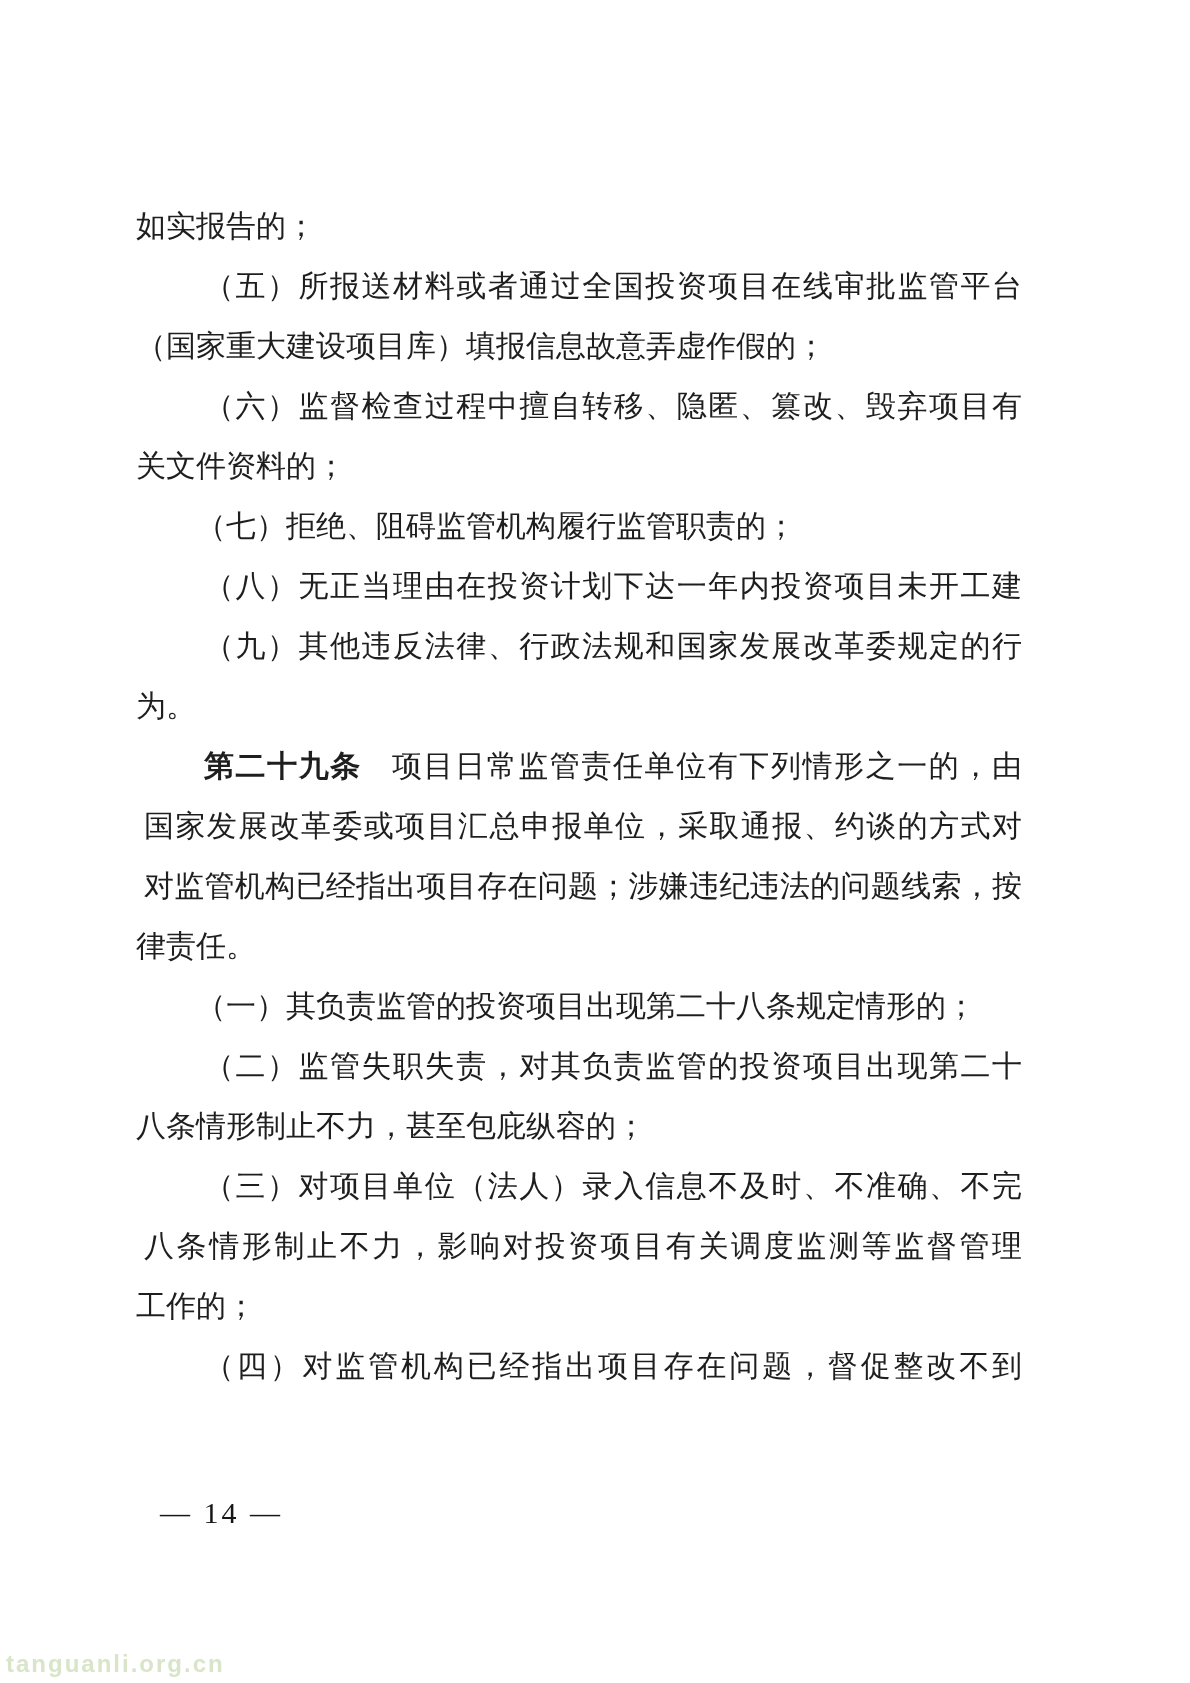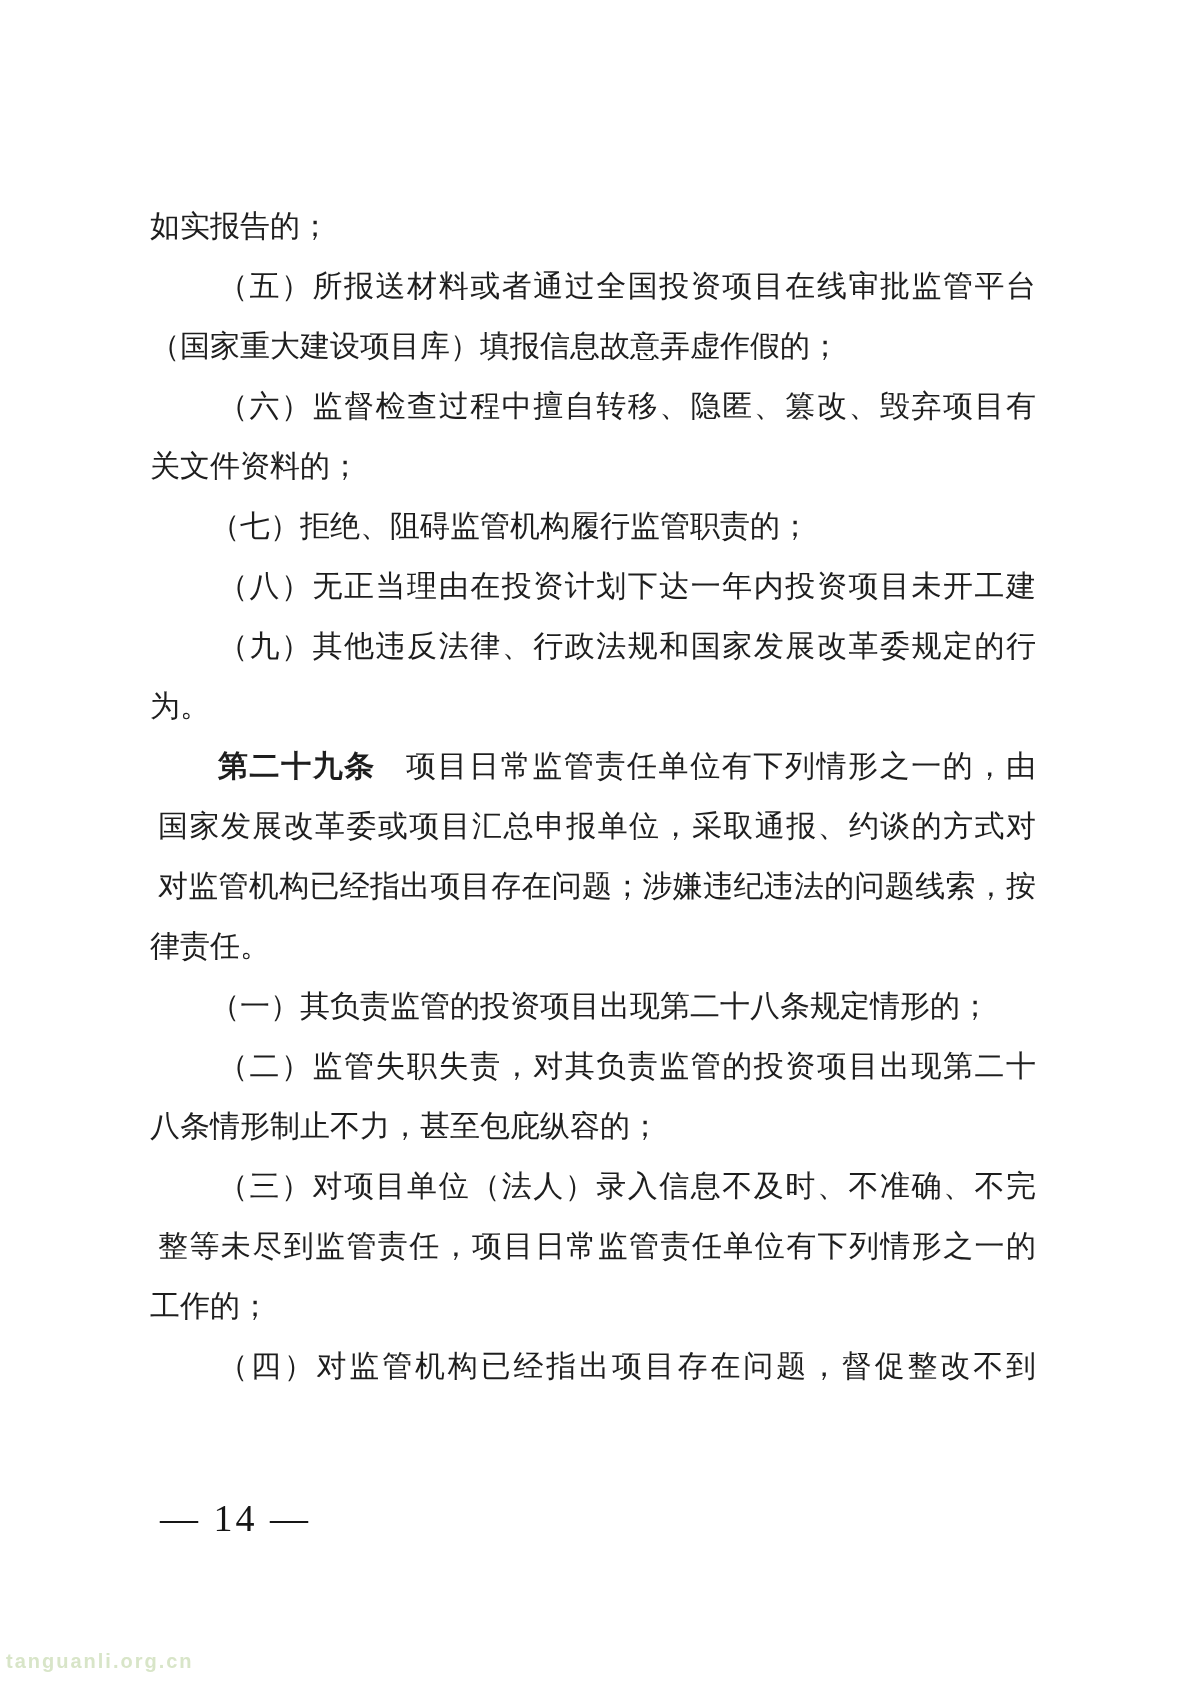--- a/index.html
+++ b/index.html
@@ -10,21 +10,21 @@
   .page {
     position: relative;
     width: 1190px;
     height: 1683px;
     background: #ffffff;
     overflow: hidden;
     font-family: "Liberation Serif", "DejaVu Serif", serif;
   }
   .content {
     position: absolute;
-    left: 150px;
+    left: 136px;
     top: 196px;
     width: 886px;
   }
   .line {
     height: 60px;
     line-height: 60px;
     font-size: 30px;
     color: #1e1e1e;
     text-align: left;
     white-space: nowrap;
@@ -39,30 +39,30 @@
     margin-left: 8px;
   }
   .lead-bold {
     font-weight: bold;
     margin-right: 30px;
   }
   .page-number {
     position: absolute;
     left: 160px;
     top: 1496px;
-    font-size: 38px;
+    font-size: 30px;
     color: #161616;
     letter-spacing: 3px;
     font-family: "Liberation Serif", "DejaVu Serif", serif;
   }
   .watermark {
     position: absolute;
     left: 6px;
     top: 1650px;
-    font-size: 20px;
+    font-size: 24px;
     font-weight: bold;
     color: #d8e5c8;
     letter-spacing: 2px;
     font-family: "Liberation Sans", "DejaVu Sans", sans-serif;
   }
 </style>
 </head>
 <body>
 
 <div class="page">
@@ -77,21 +77,21 @@
       <div class="line indent justify">（九）其他违反法律、行政法规和国家发展改革委规定的行</div>
       <div class="line">为。</div>
       <div class="line indent justify"><span class="lead-bold">第二十九条</span><span>项目日常监管责任单位有下列情形之一的，由</span></div>
       <div class="line justify">国家发展改革委或项目汇总申报单位，采取通报、约谈的方式对</div>
       <div class="line justify">对监管机构已经指出项目存在问题；涉嫌违纪违法的问题线索，按</div>
       <div class="line">律责任。</div>
       <div class="line indent">（一）其负责监管的投资项目出现第二十八条规定情形的；</div>
       <div class="line indent justify">（二）监管失职失责，对其负责监管的投资项目出现第二十</div>
       <div class="line">八条情形制止不力，甚至包庇纵容的；</div>
       <div class="line indent justify">（三）对项目单位（法人）录入信息不及时、不准确、不完</div>
-      <div class="line justify">整等未尽到监管责任，项目日常监管责任单位有下列情形之一的</div>
+      <div class="line justify">八条情形制止不力，影响对投资项目有关调度监测等监督管理</div>
       <div class="line">工作的；</div>
       <div class="line indent justify">（四）对监管机构已经指出项目存在问题，督促整改不到</div>
     </div>
 
   <div class="page-number">— 14 —</div>
 
   <div class="watermark">tanguanli.org.cn</div>
 </div>
 
 </body></html>

